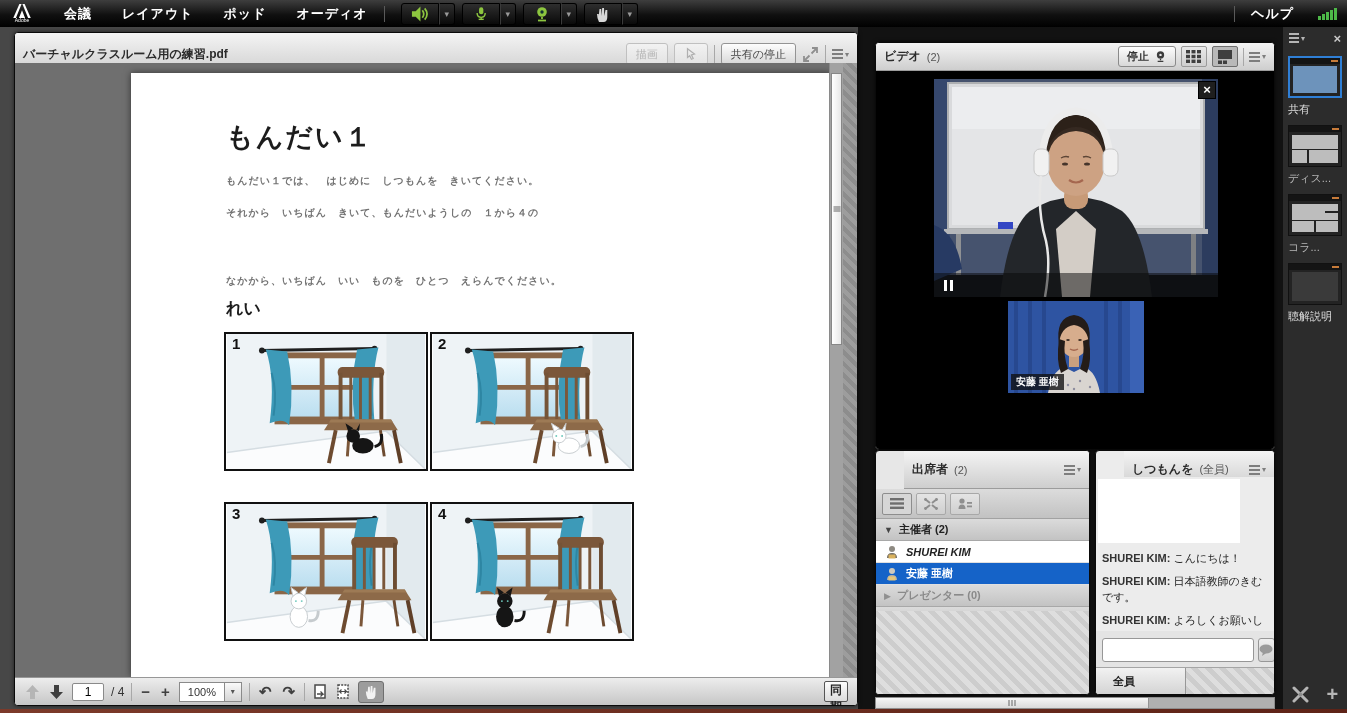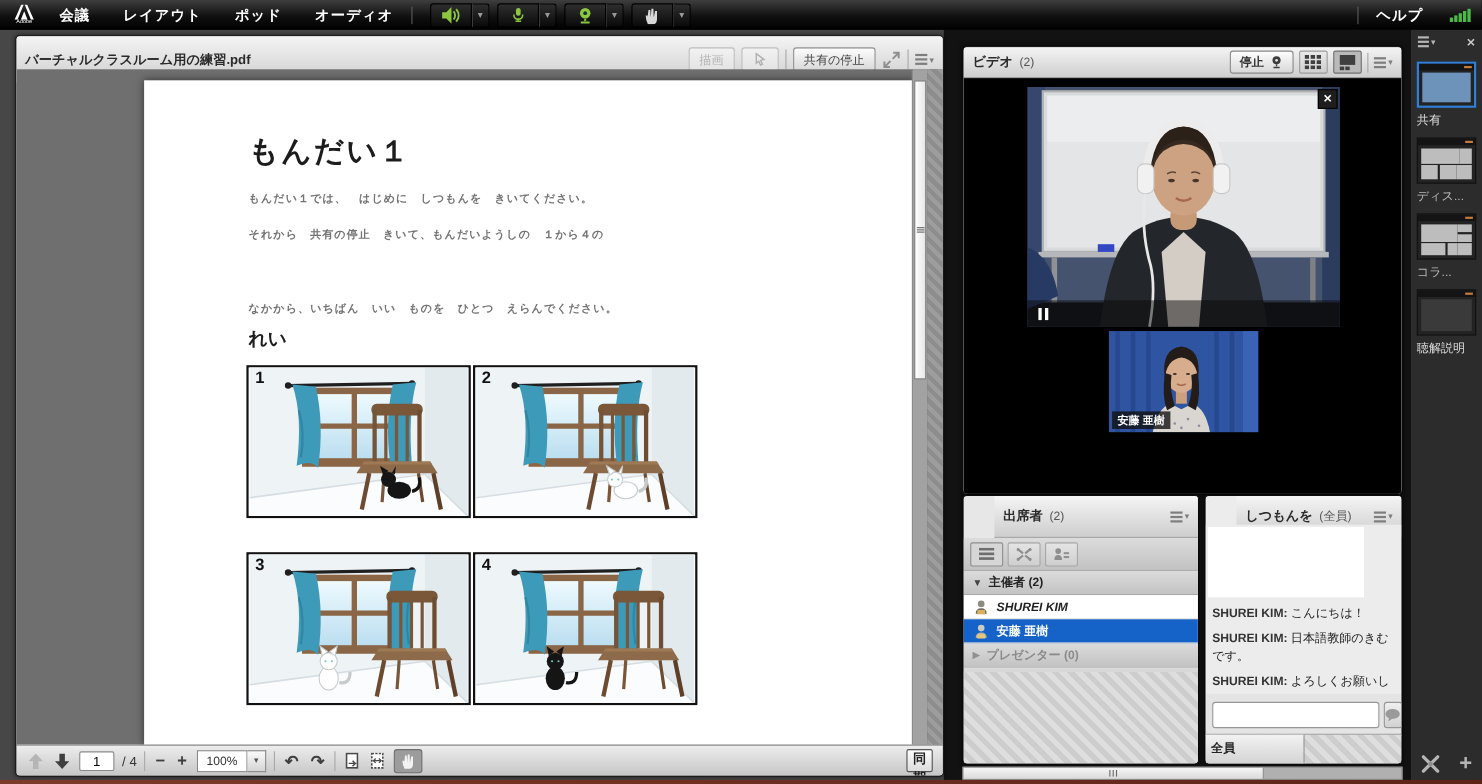--- a/index.html
+++ b/index.html
@@ -5,21 +5,21 @@
 * { margin:0; padding:0; box-sizing:border-box; }
 html,body { width:1347px; height:713px; overflow:hidden; background:#000;
   font-family:"Liberation Sans","DejaVu Sans",sans-serif; }
 
 
 .topbar { position:absolute; left:0; top:0; width:1347px; height:27px;
   background:linear-gradient(#3e3e3e,#101010 55%,#000);
   display:flex; align-items:center; z-index:50; }
 .logo { width:44px; height:27px; display:flex; flex-direction:column; align-items:center; justify-content:center; cursor:pointer; }
 .logo span { color:#fff; font-size:5px; line-height:5px; }
-.menus { display:flex; gap:30px; margin-left:10px; }
+.menus { display:flex; gap:30px; margin-left:20px; }
 .menu-item { color:#fff; font-size:13px; font-weight:bold; cursor:pointer; letter-spacing:1px; }
 .tb-sep { width:1px; height:16px; background:#5a5a5a; margin:0 16px; }
 .btn-group { display:flex; margin-right:7px; }
 .bg-main { width:38px; height:22px; background:linear-gradient(#2e2e2e,#0a0a0a);
   border:1px solid #000; border-radius:3px 0 0 3px; display:flex; align-items:center; justify-content:center; cursor:pointer; }
 .bg-arrow { width:16px; height:22px; background:linear-gradient(#2e2e2e,#0a0a0a);
   border:1px solid #000; border-left:1px solid #3a3a3a; border-radius:0 3px 3px 0;
   color:#9a9a9a; font-size:9px; display:flex; align-items:center; justify-content:center; cursor:pointer; }
 .topbar-right { margin-left:auto; display:flex; align-items:center; }
 .help-label { color:#fff; font-size:13px; font-weight:bold; cursor:pointer; letter-spacing:1px; }
@@ -149,21 +149,21 @@
 .chat-msg { font-size:11px; color:#222; line-height:1.45; margin-bottom:7px; }
 .chat-msg b { color:#333; }
 .chat-input-row { position:absolute; left:0; right:0; top:180px; height:38px; background:#e4e4e4;
   display:flex; align-items:center; }
 .chat-input { flex:1; height:24px; margin:0 4px 0 6px; border:1px solid #979797; border-radius:3px; font-size:11px; padding:0 4px; }
 .send-btn { width:24px; height:24px; margin-right:4px; background:linear-gradient(#efefef,#d2d2d2);
   border:1px solid #979797; border-radius:3px; display:flex; align-items:center; justify-content:center; cursor:pointer; }
 .chat-tabs { position:absolute; left:0; right:0; bottom:0; height:27px;
   background:repeating-linear-gradient(45deg,#dedede 0 5px,#cdcdcd 5px 10px); border-top:1px solid #a5a5a5; display:flex; }
 .chat-tab { width:90px; height:100%; background:linear-gradient(#f2f2f2,#d4d4d4); border-right:1px solid #979797;
-  font-size:11px; font-weight:bold; color:#222; line-height:26px; padding-left:5px; cursor:pointer; }
+  font-size:11px; font-weight:bold; color:#222; line-height:26px; padding-left:17px; cursor:pointer; }
 
 
 .h-scrollbar { position:absolute; left:875px; top:697px; width:400px; height:12px;
   background:#b0b0b0; border:1px solid #8d8d8d; }
 .hs-thumb { position:absolute; left:0; top:0; bottom:0; width:273px;
   background:linear-gradient(#f6f6f6,#dadada); border-right:1px solid #949494; cursor:pointer; }
 .hs-thumb .grip { flex-direction:row; gap:2px; }
 .hs-thumb .grip i { width:1px; height:6px; background:#666; display:block; }
 
 
@@ -362,21 +362,21 @@
           </span>
         <span class="pm-caret">▾</span>
       </div>
     </div>
   </header>
 
   <div class="sp-content">
     <div class="doc">
       <h1 class="doc-heading">もんだい１</h1>
       <p class="doc-line l1">もんだい１では、　はじめに　しつもんを　きいてください。</p>
-      <p class="doc-line l2">それから　共有の停止　きいて、もんだいようしの　１から４の</p>
+      <p class="doc-line l2">それから　いちばん　きいて、もんだいようしの　１から４の</p>
       <p class="doc-line l3">なかから、いちばん　いい　ものを　ひとつ　えらんでください。</p>
       <div class="doc-rei">れい</div>
       <div class="panels">
         <div class="panel" data-variant="black-under">
           <svg viewBox="0 0 204 139">
             <use href="#sym-room"></use>
               <use href="#sym-chair" class="chair-use"></use>
             <use href="#sym-cat-black-under" class="cat cat-bu"></use>
               <use href="#sym-cat-white-under" class="cat cat-wu"></use>
             <use href="#sym-cat-white-side" class="cat cat-ws"></use>

